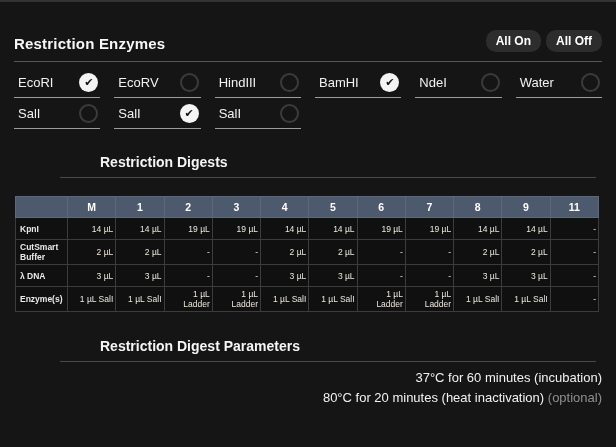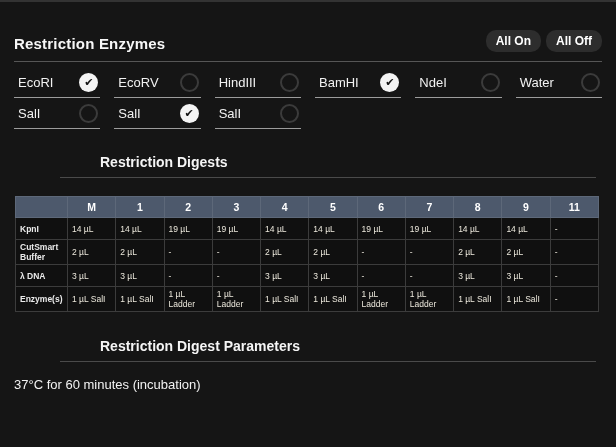--- a/index.html
+++ b/index.html
@@ -58,26 +58,26 @@
   table.digest col.labelcol { width:52px; }
   table.digest thead th {
     background:#4d596c; color:#ffffff; font-size:10.5px; font-weight:700;
     height:21px; text-align:center; border:1px solid #5d6879; padding:0 2px;
   }
   table.digest tbody th, table.digest tbody td {
     border:1px solid #3c3c3c; font-size:8.5px; vertical-align:middle;
     padding:2px 2px 2px 4px; text-align:left;
   }
   table.digest tbody th { font-weight:700; color:#eaeaea; }
-  table.digest tbody td { color:#ece8dc; }
+  table.digest tbody td { color:#ece8dc;text-align:right; }
   tr.r-water, tr.r-dna, tr.r-enz { height:22px; }
   tr.r-buffer { height:25px; }
 
   
-  .param-lines { margin-top:13px; text-align:left; }
+  .param-lines { margin-top:6px; text-align:right; }
   .param-lines .line { font-size:13px; color:#f2f2f2; line-height:20px; }
   .param-lines .opt { color:#8f8f8f; }
 </style>
 </head>
 <body>
 
 <div class="app">
 
   <div class="hdr">
     <h1>Restriction Enzymes</h1>
@@ -212,15 +212,19 @@
       </tbody>
   </table>
 
   <div class="sub params">
     <h2>Restriction Digest Parameters</h2>
     <hr class="rule-sub">
   </div>
 
   <div class="param-lines">
     <div class="line">37°C for 60 minutes (incubation)</div>
+    <div class="line">
+      <span>80°C for 20 minutes (heat inactivation)</span>
+      <span class="opt">(optional)</span>
+    </div>
   </div>
 
 </div>
 
 </body></html>

